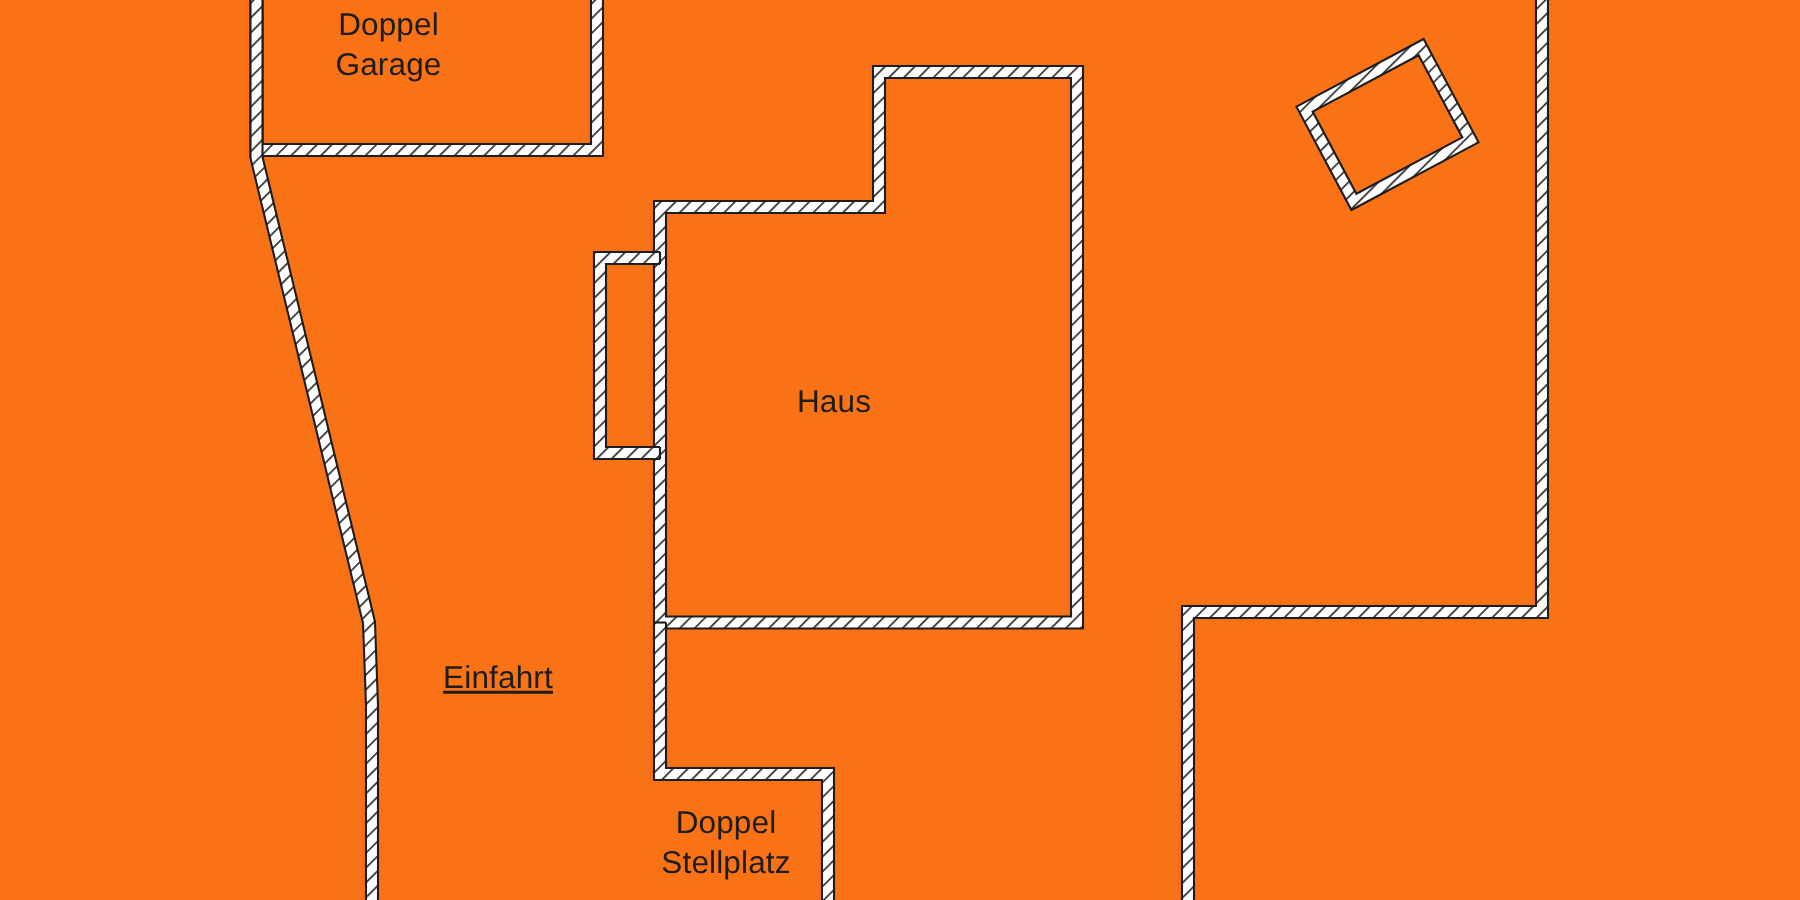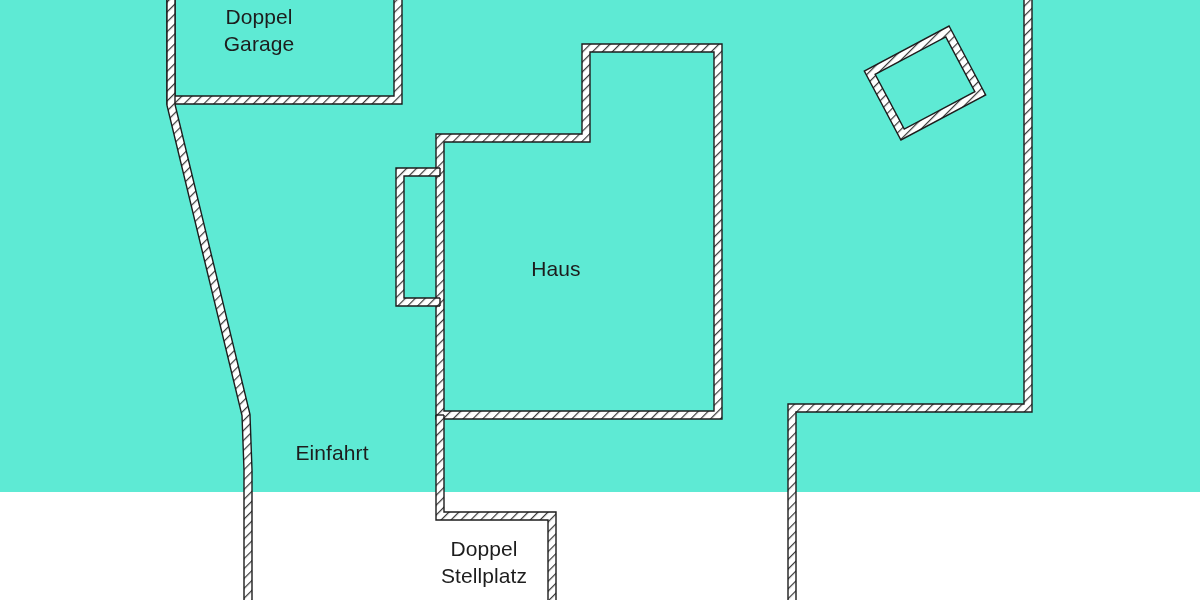--- a/index.html
+++ b/index.html
@@ -10,22 +10,22 @@
   }
   body {
     width: 1200px;
     height: 600px;
     overflow: hidden;
     font-family: "Liberation Sans", sans-serif;
   }
   #plan-root {
     position: relative;
     width: 1200px;
-    height: 492px;
-    background: #5eead4;
+    height: 600px;
+    background: #f97316;
   }
   #plan-svg {
     position: absolute;
     top: 0;
     left: 0;
     width: 1200px;
     height: 600px;
     display: block;
   }
   .plan-label {
@@ -102,18 +102,18 @@
           <polygon points="949.07,26.03 985.69,94.90 900.93,139.97 864.31,71.10" fill="none" stroke="#1d1d1d" stroke-width="1.4" stroke-linejoin="miter"></polygon>
         </g>
       </g>
   </svg>
 
   <div class="plan-label" style="left:259px; top:30px;">Doppel
 Garage</div>
 
   <div class="plan-label" style="left:556px; top:268px;">Haus</div>
 
-  <div class="plan-label" style="left:332px; top:452px;">Einfahrt</div>
+  <div class="plan-label" style="left:332px; top:452px;text-decoration:underline;">Einfahrt</div>
 
   <div class="plan-label" style="left:484px; top:562px;">Doppel
 Stellplatz</div>
 
 </div>
 
 </body></html>

